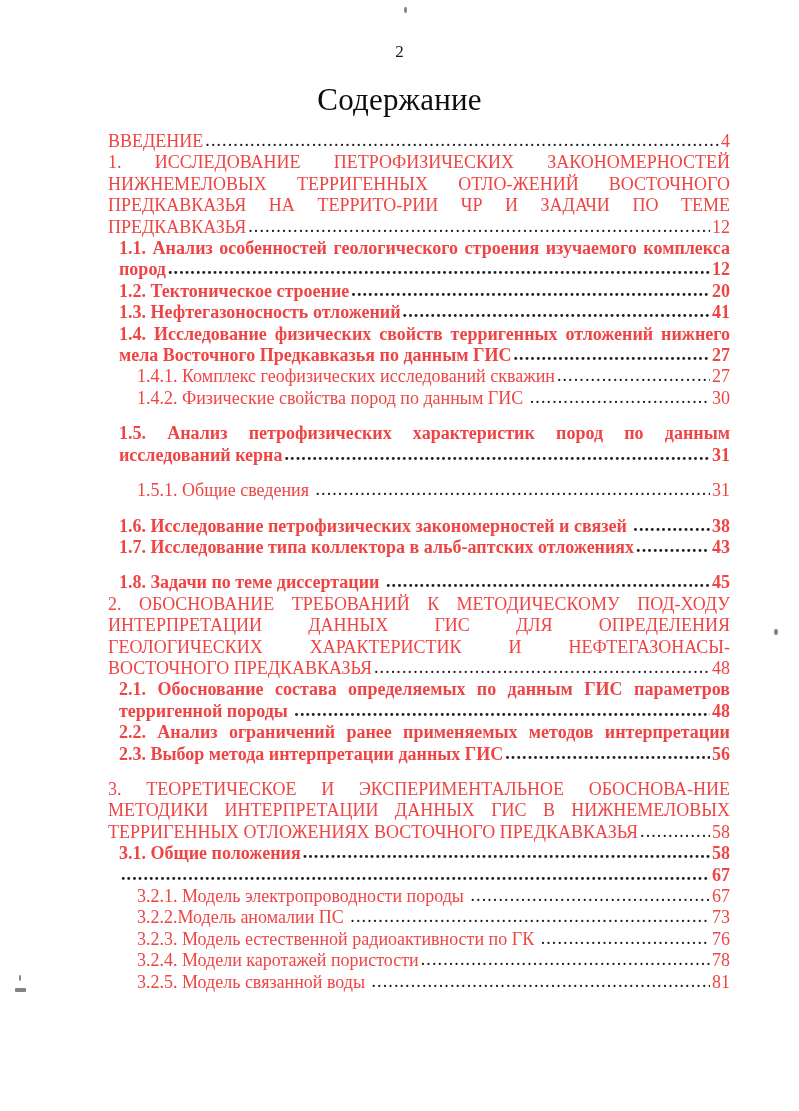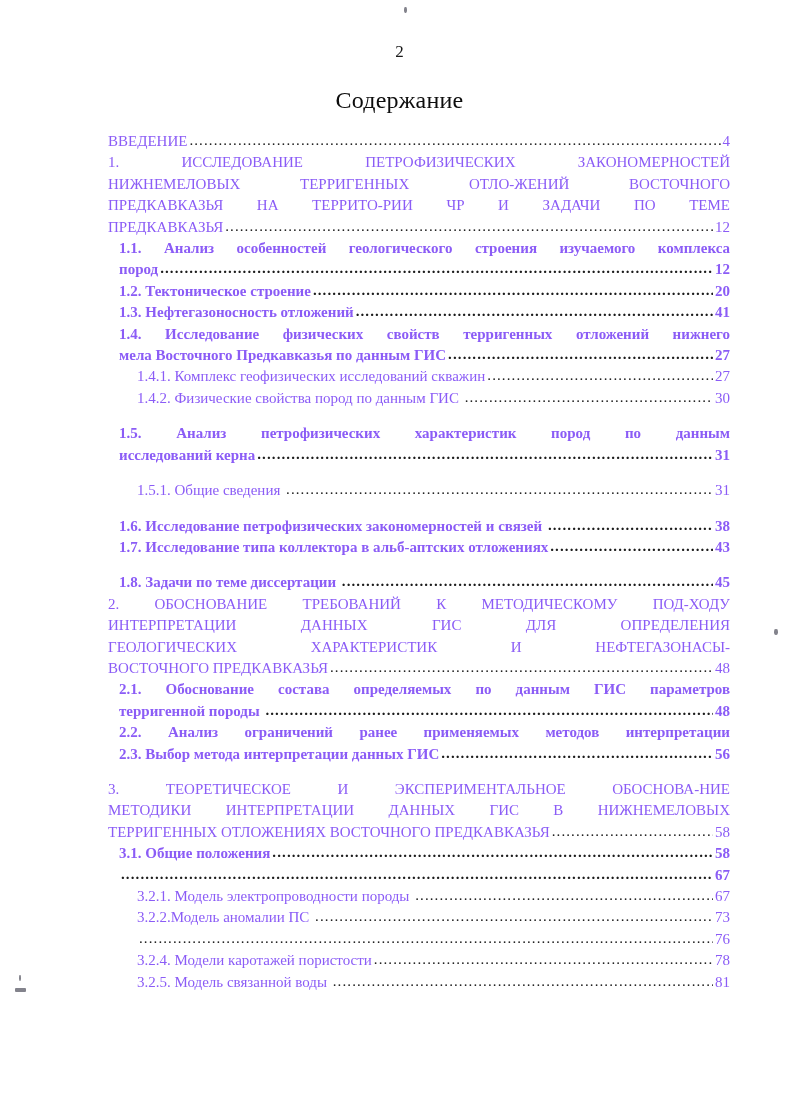--- a/index.html
+++ b/index.html
@@ -30,40 +30,40 @@
     color: #1a1a1a;
   }
 
   
   .doc-title {
     position: absolute;
     top: 85px;
     left: 0;
     width: 799px;
     text-align: center;
-    font-size: 24px;
+    font-size: 31px;
     line-height: 30px;
     letter-spacing: 0.2px;
     color: #0d0d0d;
     font-weight: normal;
     margin: 0;
   }
 
   
   .toc {
     position: absolute;
     top: 131px;
     left: 108px;
     width: 622px;
   }
 
   .toc-entry {
-    font-size: 15px;
+    font-size: 18px;
     line-height: 21.4px;
-    color: #8b5cf6;
+    color: #ef4444;
     text-align: justify;
     text-justify: inter-word;
     margin: 0;
     padding: 0;
     display: block;
     position: relative;
   }
 
   
   .toc-entry .row {
@@ -288,20 +288,21 @@
       </div>
       <div class="toc-entry lvl3">
         <div class="row">
           <span class="label">3.2.2.Модель аномалии ПС </span>
           <span class="leader"></span>
           <span class="pageno">73</span>
         </div>
       </div>
       <div class="toc-entry lvl3">
         <div class="row">
+          <span class="label">3.2.3. Модель естественной радиоактивности по ГК </span>
           <span class="leader"></span>
           <span class="pageno">76</span>
         </div>
       </div>
       <div class="toc-entry lvl3">
         <div class="row">
           <span class="label">3.2.4. Модели каротажей пористости</span>
           <span class="leader"></span>
           <span class="pageno">78</span>
         </div>

